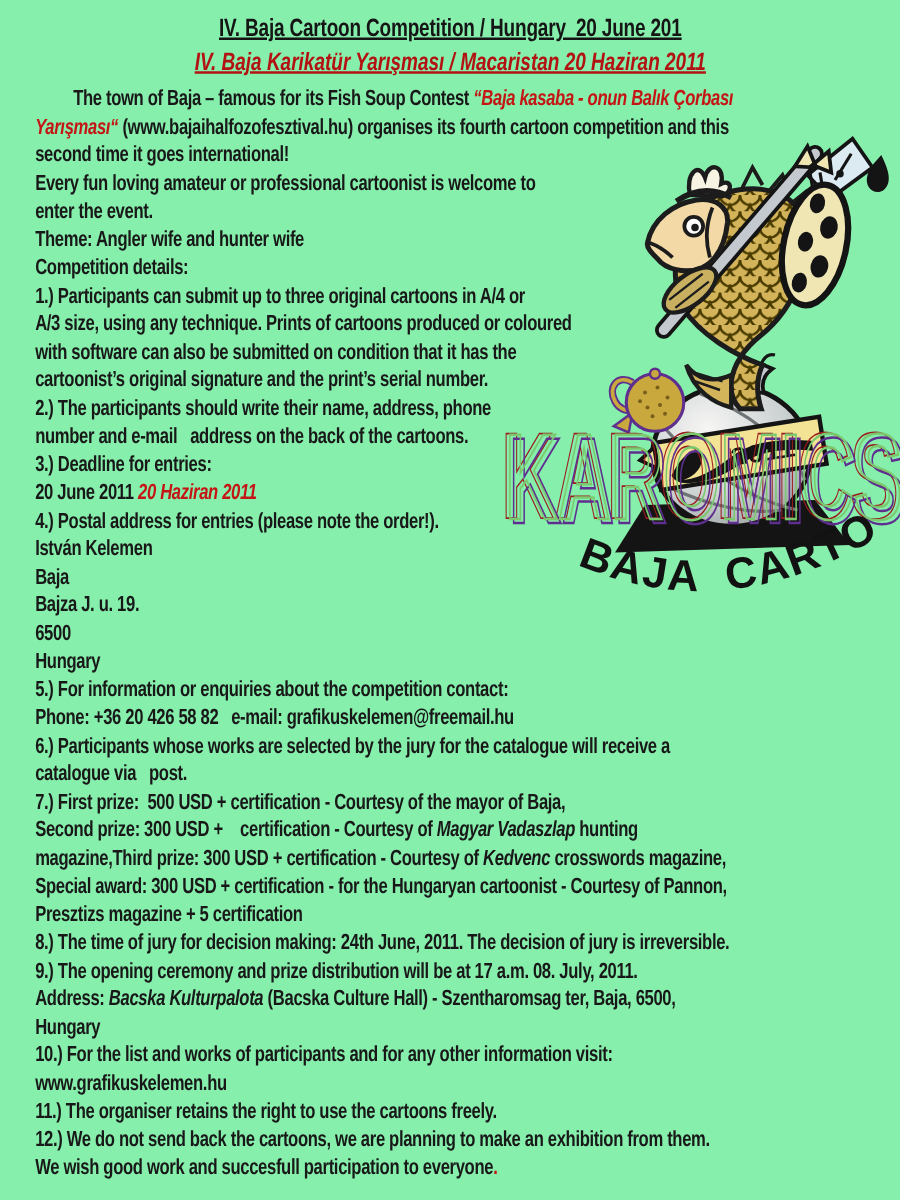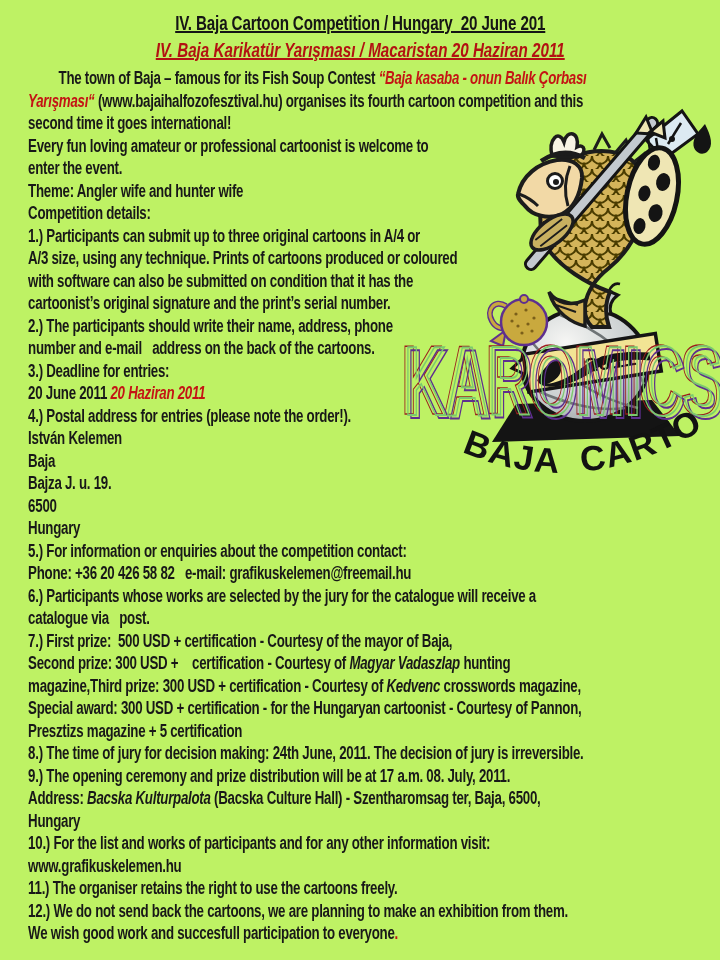--- a/index.html
+++ b/index.html
@@ -1,18 +1,18 @@
 <!DOCTYPE html>
 <html><head>
 <meta charset="utf-8">
 <style>
   html,body{margin:0;padding:0;background:#888;}
   .poster{
     position:relative;width:720px;height:960px;overflow:hidden;
-    background:#bef264;
+    background:#86efac;
     font-family:"Liberation Sans",sans-serif;
   }
   .scale-wrap{
     position:absolute;top:10px;left:0;width:948px;
     transform:scaleX(0.76);transform-origin:0 0;
   }
   .title{
     text-align:center;font-weight:bold;font-size:20px;line-height:27px;
     text-decoration:underline;color:#151515;letter-spacing:-0.2px;white-space:pre;
   }

